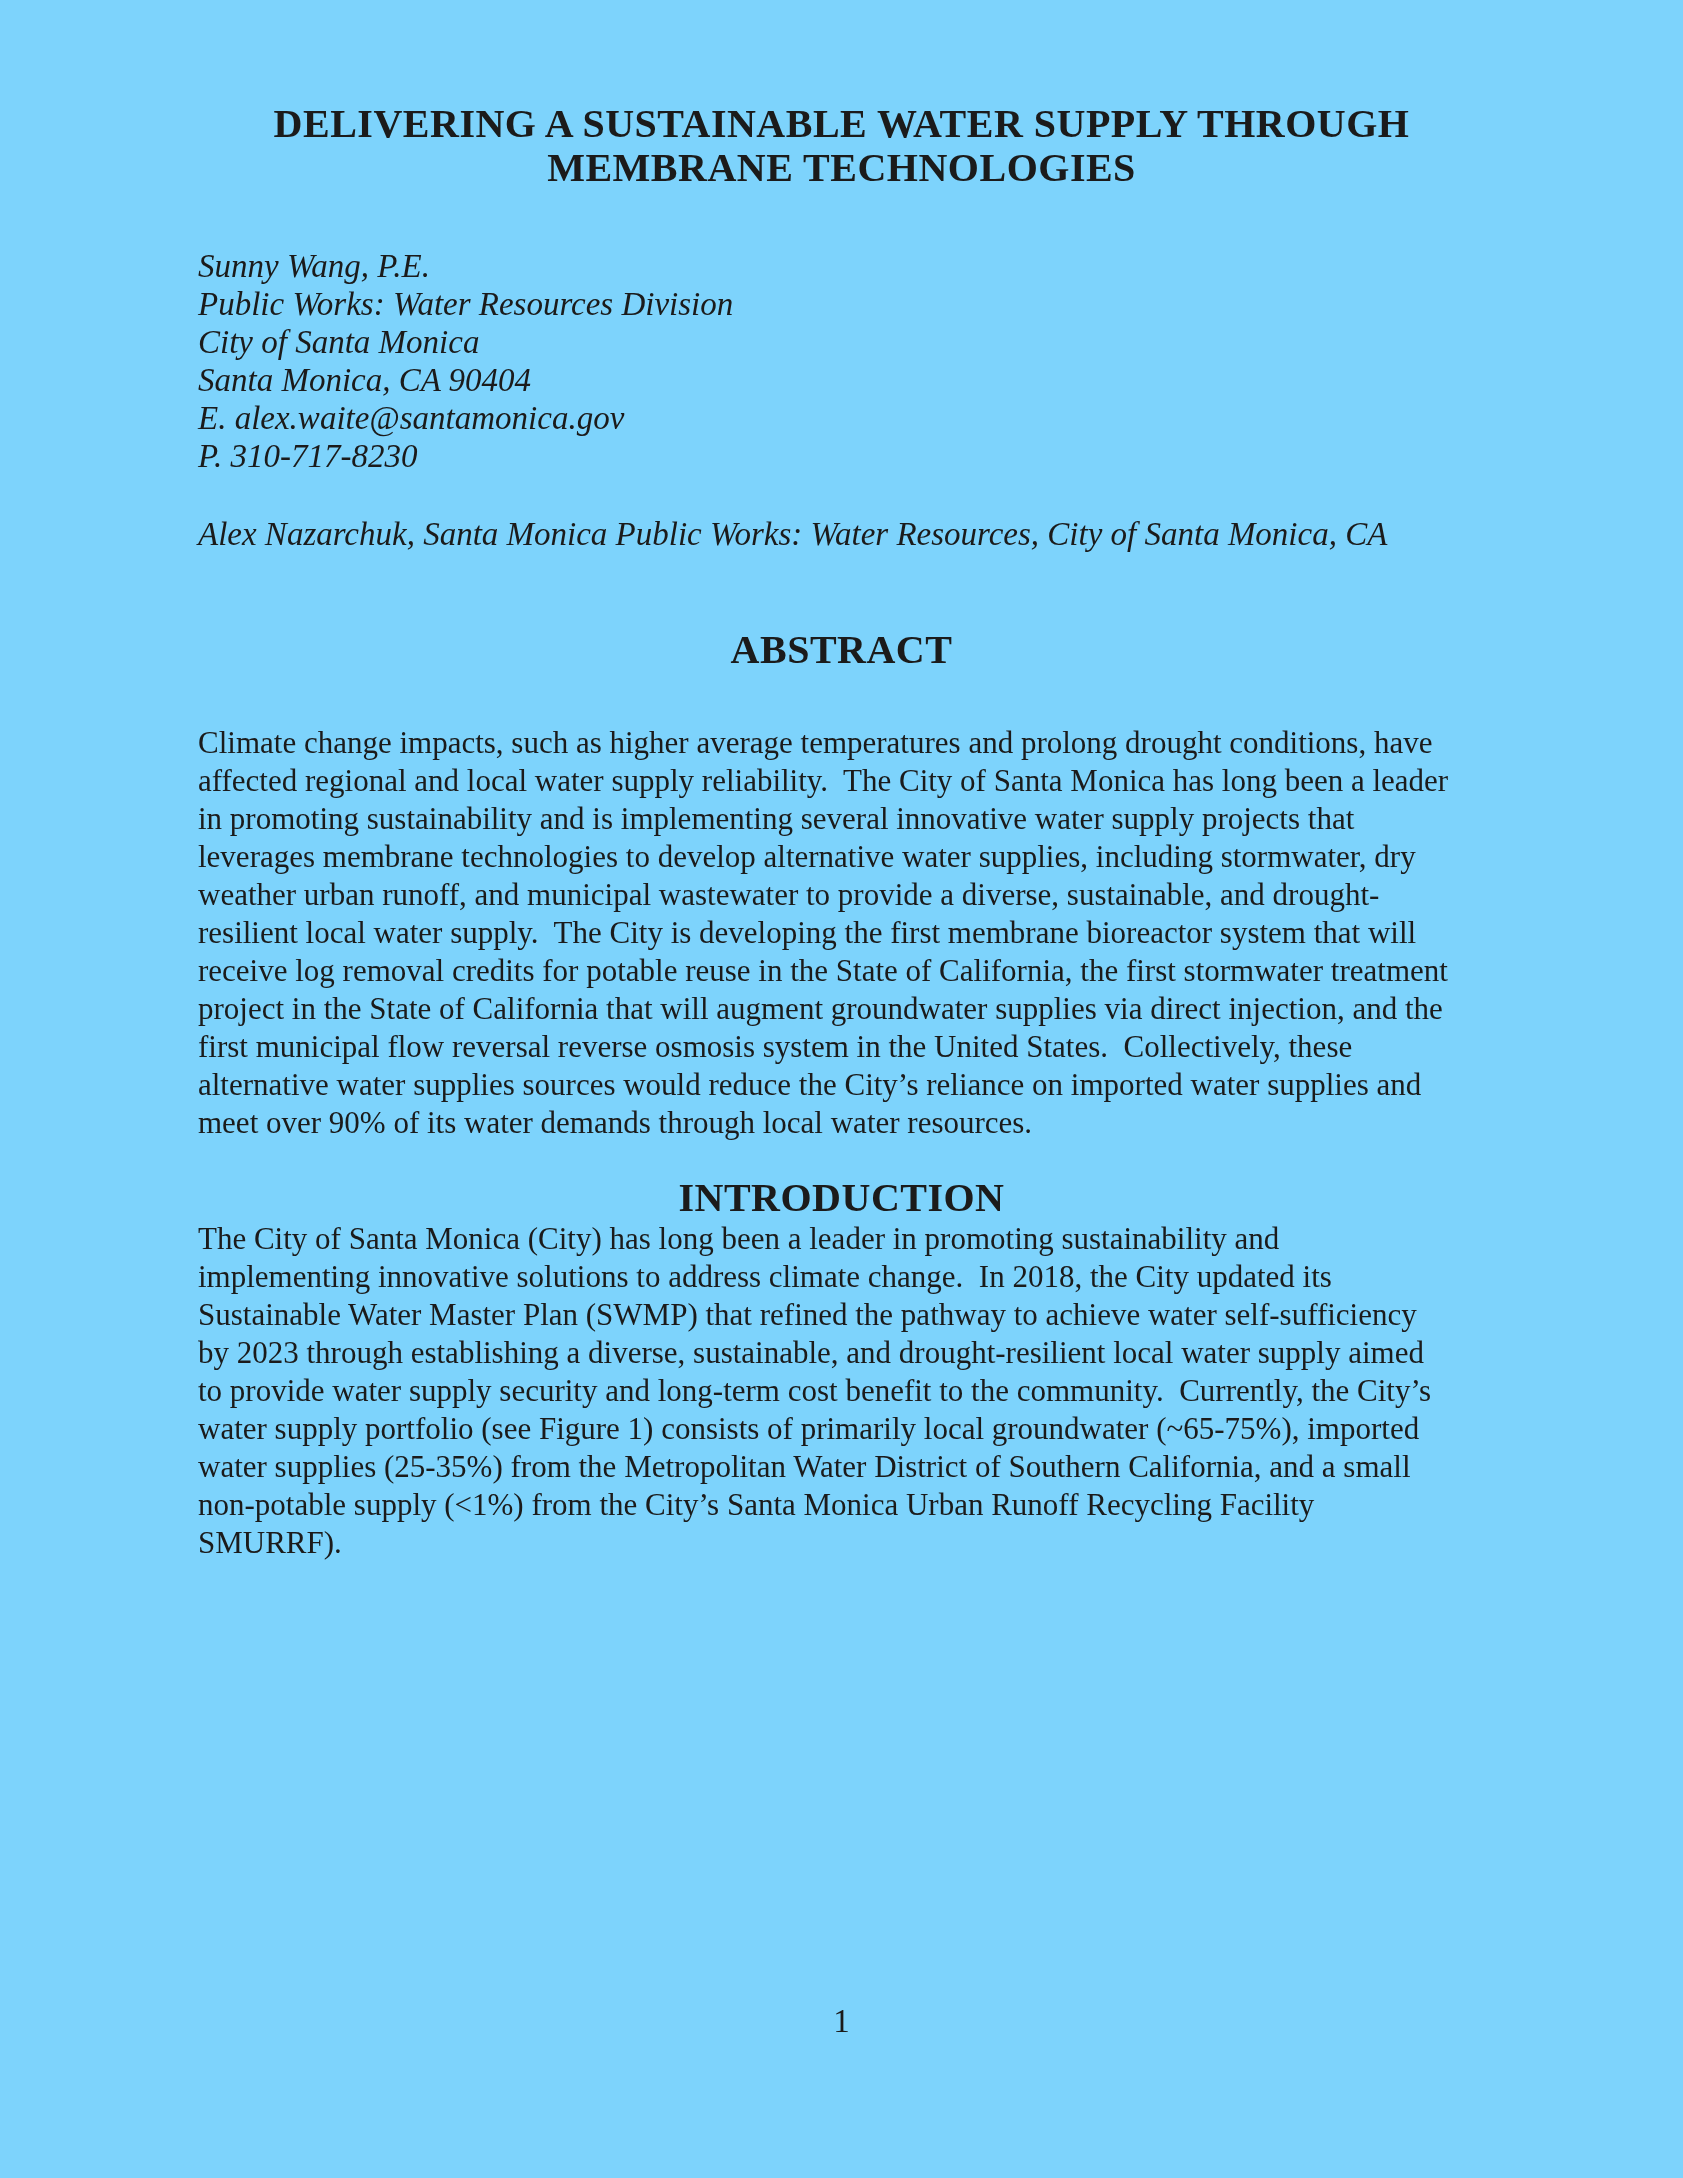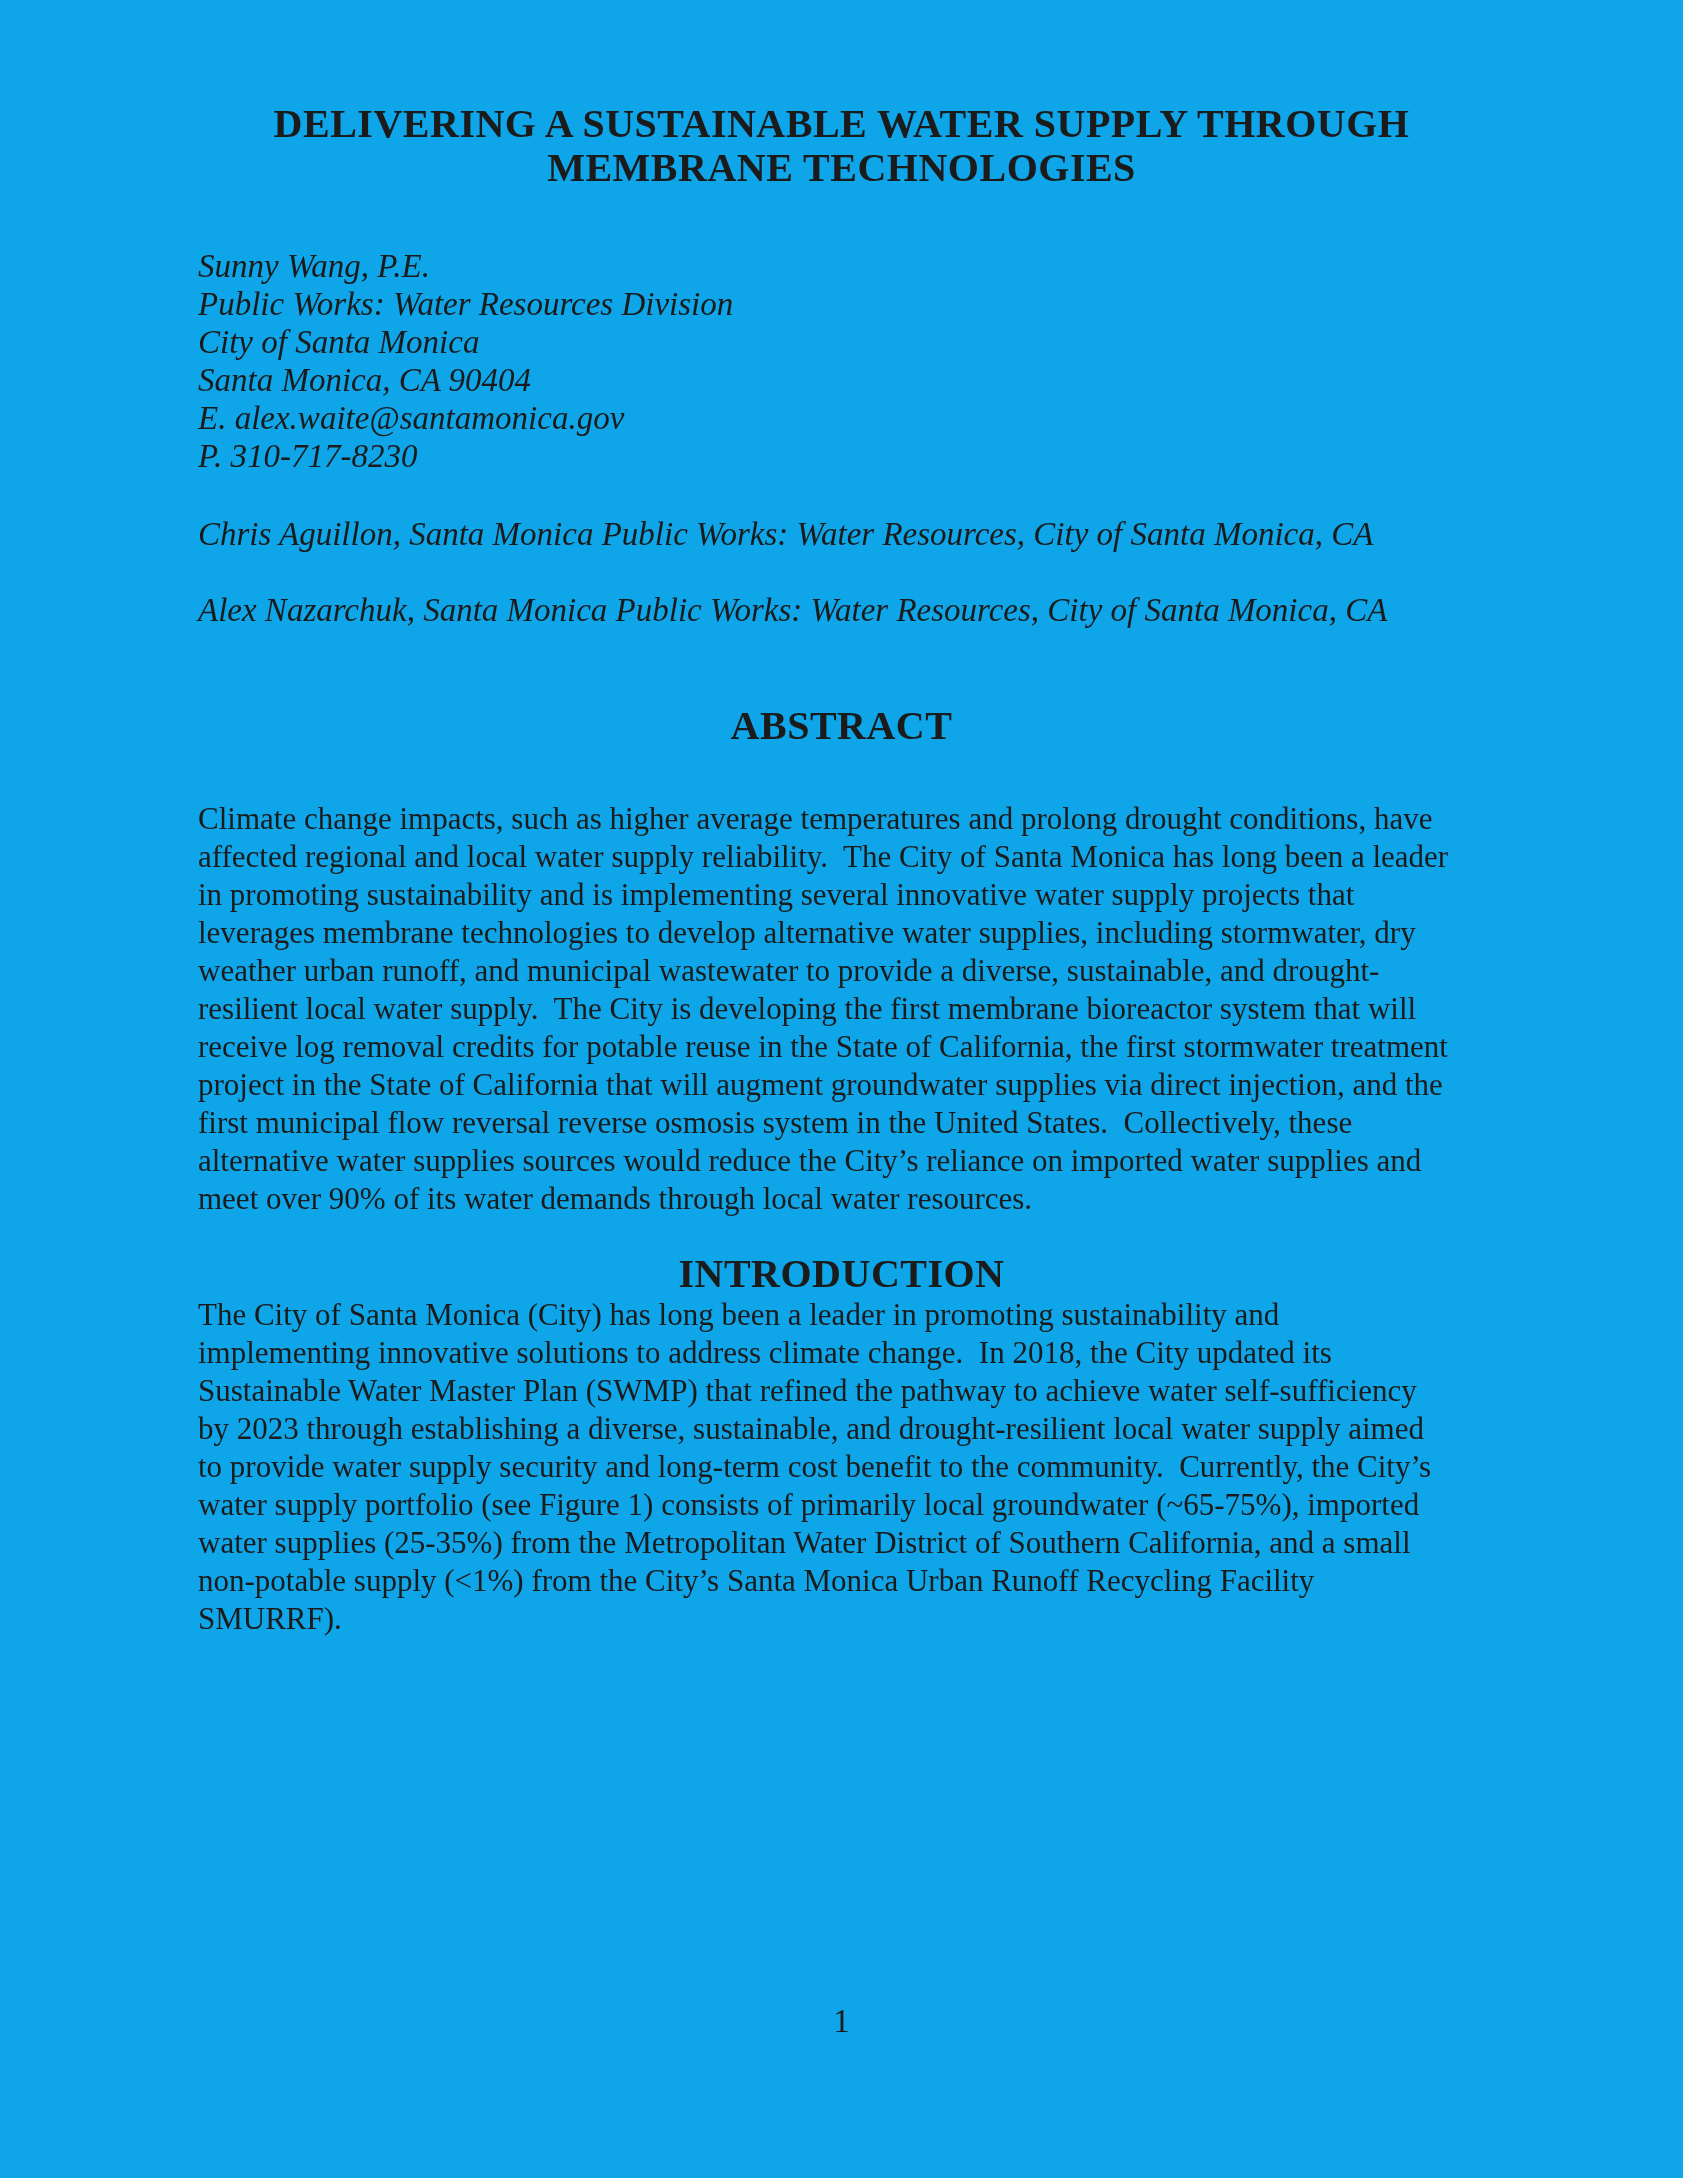--- a/index.html
+++ b/index.html
@@ -4,21 +4,21 @@
 <style>
   html, body {
     margin: 0;
     padding: 0;
     background: #ffffff;
   }
   .page {
     position: relative;
     width: 1683px;
     height: 2178px;
-    background: #0ea5e9;
+    background: #7dd3fc;
     color: #1b1b1b;
     font-family: "Liberation Serif", "DejaVu Serif", serif;
     overflow: hidden;
   }
   .doc-title {
     padding-top: 102px;
     text-align: center;
     font-weight: bold;
     font-size: 40px;
     line-height: 44px;
@@ -89,21 +89,20 @@
   <div class="contact-block">
     <div>Sunny Wang, P.E.</div>
     <div>Public Works: Water Resources Division</div>
     <div>City of Santa Monica</div>
     <div>Santa Monica, CA 90404</div>
     <div>E. alex.waite@santamonica.gov</div>
     <div>P. 310-717-8230</div>
   </div>
 
   <div class="coauthor-block">
-    <div class="coauthor-line">Chris Aguillon, Santa Monica Public Works: Water Resources, City of Santa Monica, CA</div>
     <div class="coauthor-line">Alex Nazarchuk, Santa Monica Public Works: Water Resources, City of Santa Monica, CA</div>
   </div>
 
   <div class="section-heading abstract-heading">ABSTRACT</div>
 
   <div class="body-paragraph abstract-paragraph">Climate change impacts, such as higher average temperatures and prolong drought conditions, have affected regional and local water supply reliability.  The City of Santa Monica has long been a leader in promoting sustainability and is implementing several innovative water supply projects that leverages membrane technologies to develop alternative water supplies, including stormwater, dry weather urban runoff, and municipal wastewater to provide a diverse, sustainable, and drought-resilient local water supply.  The City is developing the first membrane bioreactor system that will receive log removal credits for potable reuse in the State of California, the first stormwater treatment project in the State of California that will augment groundwater supplies via direct injection, and the first municipal flow reversal reverse osmosis system in the United States.  Collectively, these alternative water supplies sources would reduce the City’s reliance on imported water supplies and meet over 90% of its water demands through local water resources.</div>
 
   <div class="section-heading intro-heading">INTRODUCTION</div>
 
   <div class="body-paragraph intro-paragraph">The City of Santa Monica (City) has long been a leader in promoting sustainability and implementing innovative solutions to address climate change.  In 2018, the City updated its Sustainable Water Master Plan (SWMP) that refined the pathway to achieve water self-sufficiency by 2023 through establishing a diverse, sustainable, and drought-resilient local water supply aimed to provide water supply security and long-term cost benefit to the community.  Currently, the City’s water supply portfolio (see Figure 1) consists of primarily local groundwater (~65-75%), imported water supplies (25-35%) from the Metropolitan Water District of Southern California, and a small non-potable supply (&lt;1%) from the City’s Santa Monica Urban Runoff Recycling Facility SMURRF).</div>

